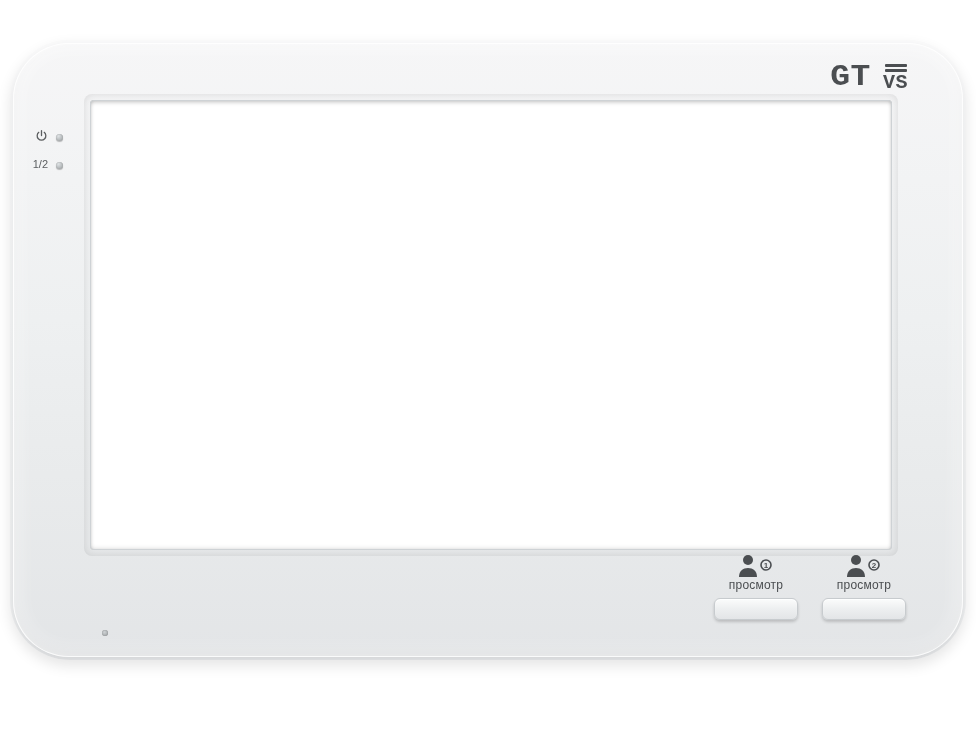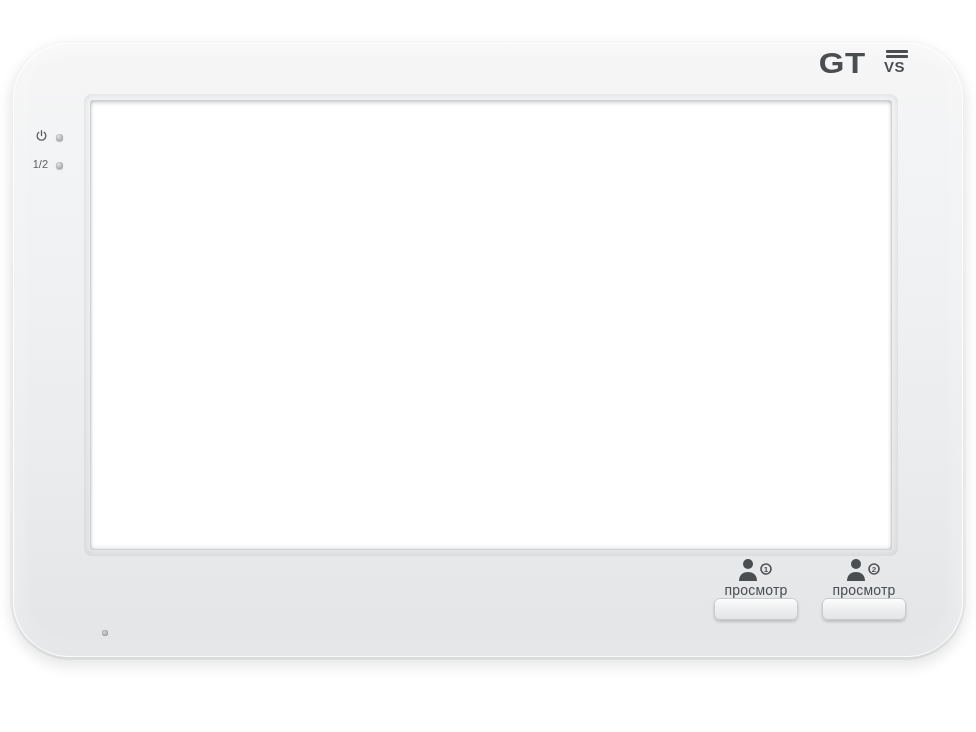--- a/index.html
+++ b/index.html
@@ -25,48 +25,48 @@
     box-shadow:
       inset 0 0 0 1px #cfd3d6,
       inset 0 2px 4px rgba(0,0,0,.25),
       inset 0 -2px 4px rgba(0,0,0,.10);
   }
   .screen::after{
     content:"";position:absolute;left:-6px;right:-6px;top:-6px;bottom:-6px;border-radius:8px;
     box-shadow:inset 0 0 8px rgba(0,0,0,.12);pointer-events:none;
   }
   .brand{
-    position:absolute;right:58px;top:8px;color:#4b4e51;display:flex;align-items:flex-start;gap:20px;
-    font-weight:700;letter-spacing:.5px;
+    position:absolute;right:58px;top:22px;color:#4b4e51;display:flex;align-items:flex-start;gap:14px;
+    font-weight:700;letter-spacing:.5px;font-family:Liberation Mono, monospace;
   }
   .brand .gt{font-size:30px;line-height:1;transform:scaleX(1.1)}
   .brand .vs-wrap{display:flex;flex-direction:column;align-items:flex-start;margin-top:2px}
   .brand .bars{display:flex;flex-direction:column;gap:2px;margin-bottom:1px;margin-left:2px}
   .brand .bars span{display:block;width:22px;height:3px;background:#4b4e51;border-radius:1px}
-  .brand .vs{font-size:15px;line-height:1;font-weight:700}
+  .brand .vs{font-size:20px;line-height:1;font-weight:700}
   .led{
     position:absolute;width:7px;height:7px;border-radius:50%;
     background:radial-gradient(circle at 35% 30%,#dfe3e5 0%,#b4b8ba 60%,#9ea2a4 100%);
     box-shadow:0 1px 1px rgba(0,0,0,.25), inset 0 0 1px rgba(0,0,0,.3);
   }
   .led.power{left:46px;top:94px}
   .led.select{left:46px;top:122px}
   .led-label{position:absolute;color:#5b5e60;font-size:11px;line-height:1;text-align:right;width:22px}
   .led-label.power{left:16px;top:89px}
   .led-label.select{left:16px;top:119px}
   .power-icon{display:block;margin-left:auto;width:13px;height:13px}
   .mic{
     position:absolute;left:92px;top:590px;width:6px;height:6px;border-radius:50%;
     background:radial-gradient(circle at 40% 35%,#cfd3d5 0%,#a9adaf 70%,#8f9395 100%);
     box-shadow:inset 0 0 1px rgba(0,0,0,.4);
   }
   .buttons{position:absolute;right:60px;bottom:40px;display:flex;gap:24px;align-items:flex-end}
   .btn-col{display:flex;flex-direction:column;align-items:center}
   .icon-wrap{height:26px;display:flex;align-items:flex-end;justify-content:center}
-  .btn-label{font-size:14px;color:#4b4e51;margin-top:1px;letter-spacing:.2px}
+  .btn-label{font-size:12px;color:#4b4e51;margin-top:1px;margin-bottom:6px;letter-spacing:.2px}
   .hard-btn{
     width:84px;height:22px;border-radius:6px;border:1px solid #c7cbce;
     background:linear-gradient(180deg,#fbfcfc 0%,#edeff0 50%,#e3e5e7 100%);
     box-shadow:0 2px 3px rgba(0,0,0,.18), inset 0 1px 1px rgba(255,255,255,.9);
   }
   svg{display:block}
 </style>
 </head>
 <body>
 

